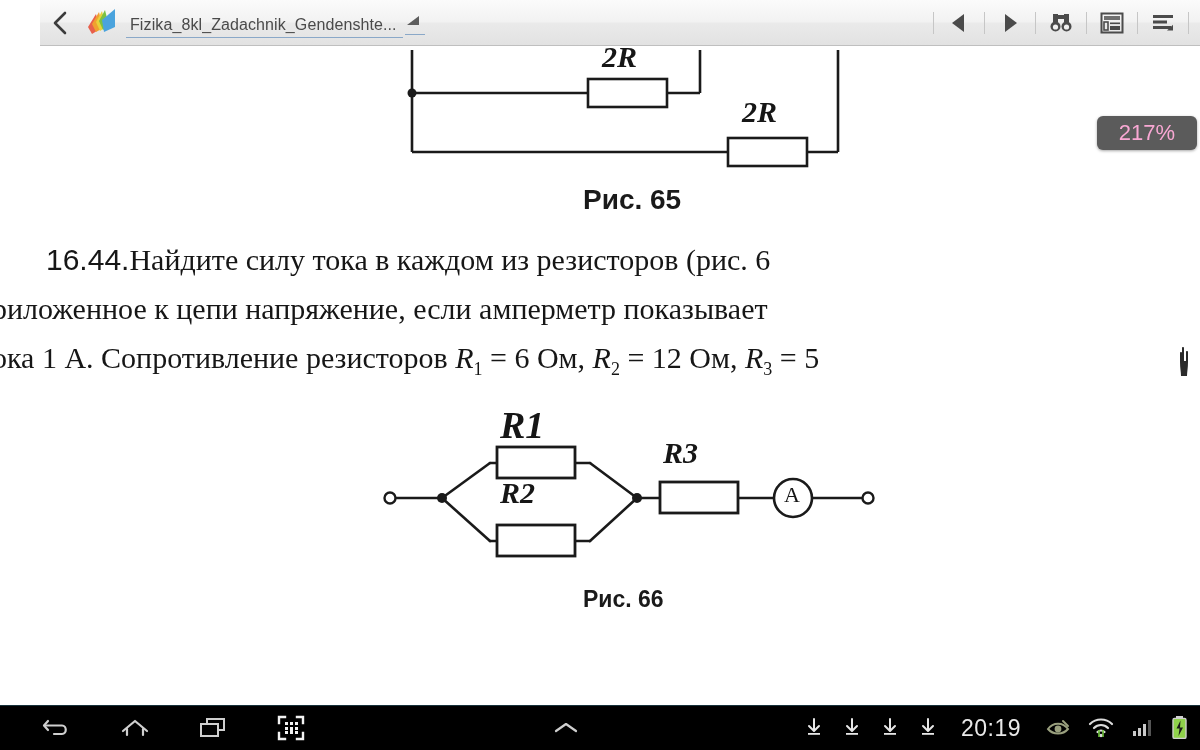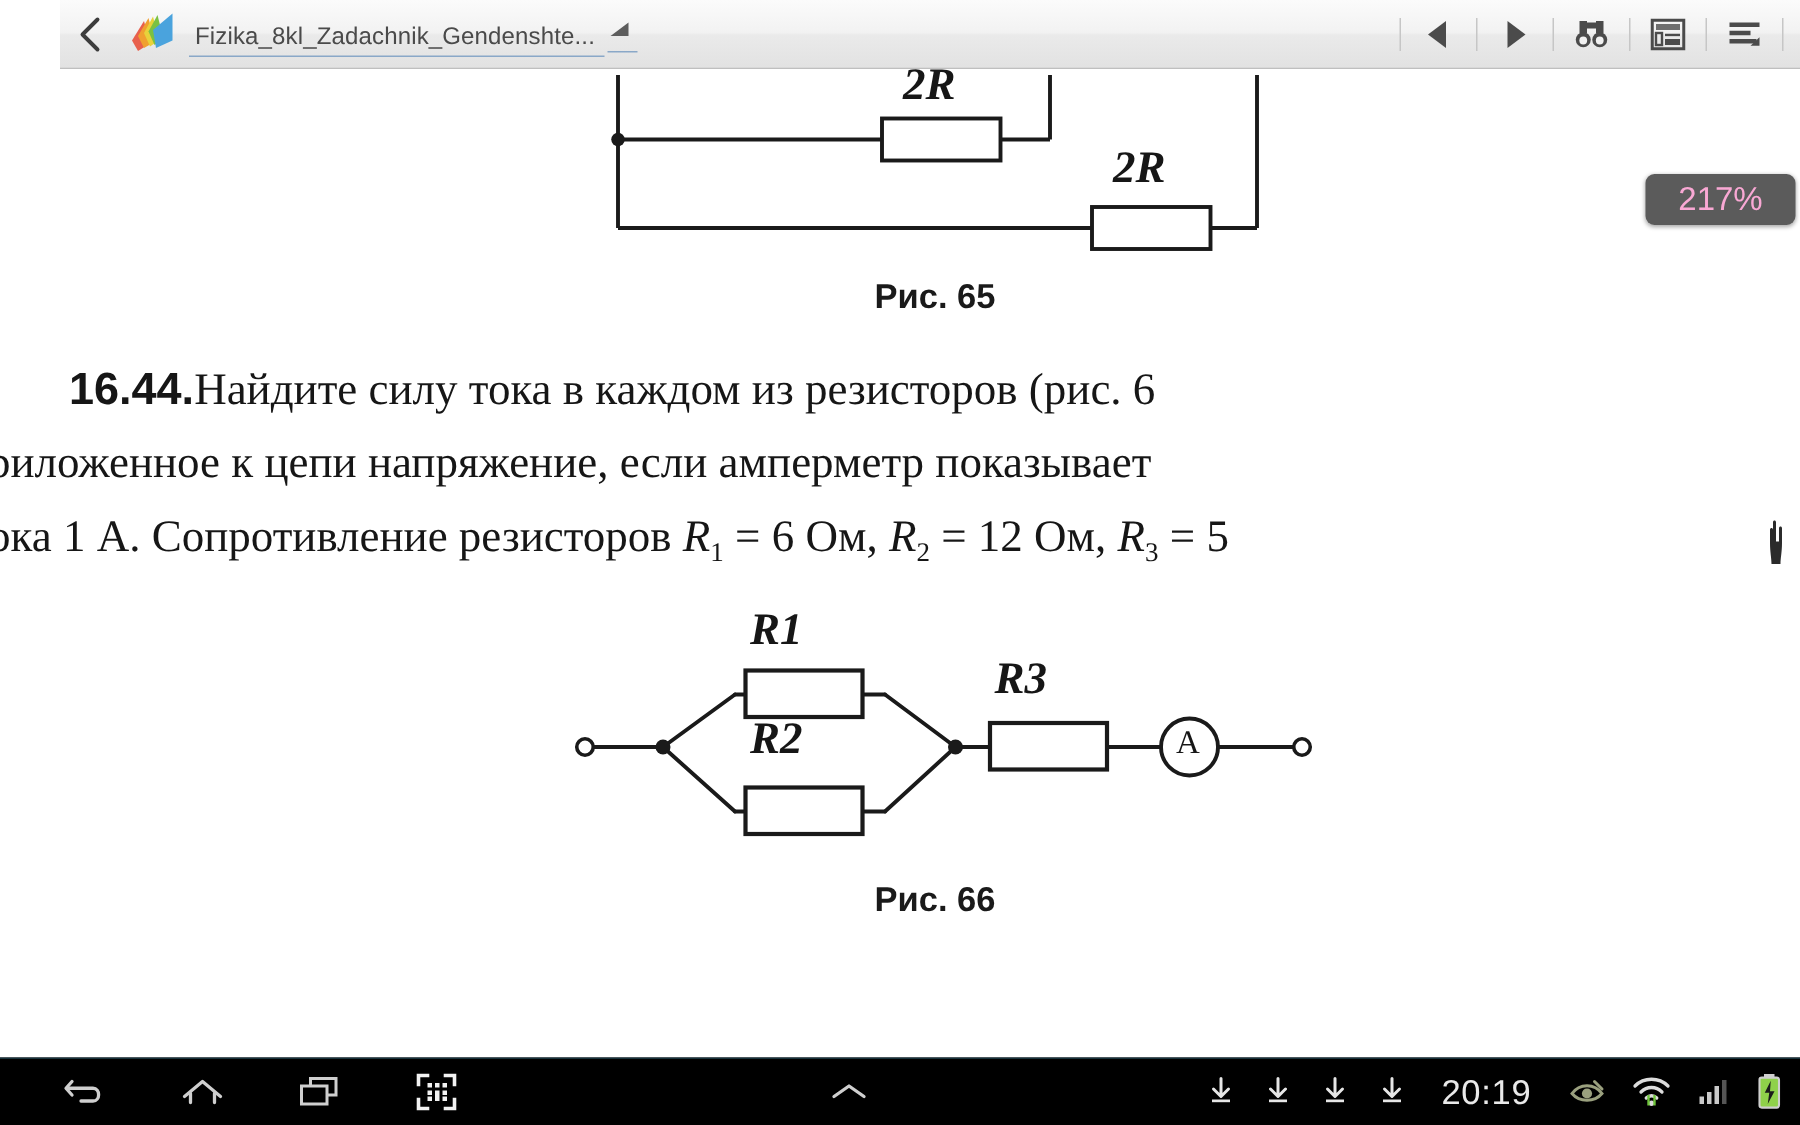--- a/index.html
+++ b/index.html
@@ -80,21 +80,21 @@
     background: #ffffff;
     overflow: hidden;
   }
 
   .txt {
     position: absolute;
     font-family: "Liberation Serif", serif;
     color: #161616;
     white-space: nowrap;
   }
-  .prob-num { font-weight: bold; font-family: "Liberation Sans", sans-serif; }
+  .prob-num { font-weight: normal; font-family: "Liberation Sans", sans-serif; }
 
   .caption {
     position: absolute;
     font-family: "Liberation Sans", sans-serif;
     font-weight: bold;
     color: #1a1a1a;
   }
 
   
   #zoom-badge {
@@ -266,21 +266,21 @@
 
       <circle cx="22" cy="53" r="4.5" fill="#1a1a1a"></circle>
 
       <rect x="198" y="39" width="79" height="28" fill="#fff" stroke="#1a1a1a" stroke-width="2.6"></rect>
       <rect x="338" y="98" width="79" height="28" fill="#fff" stroke="#1a1a1a" stroke-width="2.6"></rect>
     </svg>
 
     <div class="txt" style="left:602px;top:-6px;font-size:30px;font-style:italic;font-weight:bold;">2R</div>
     <div class="txt" style="left:742px;top:49px;font-size:30px;font-style:italic;font-weight:bold;">2R</div>
 
-    <div class="caption" style="left:583px;top:138px;font-size:23px;">Рис. 65</div>
+    <div class="caption" style="left:583px;top:138px;font-size:28px;">Рис. 65</div>
 
     <div class="txt" style="left:46px;top:197px;font-size:30px;">
       <span class="prob-num">16.44.</span><span>Найдите  силу  тока  в  каждом  из  резисторов  (рис.  6</span>
     </div>
 
     <div class="txt" style="left:-8px;top:246px;font-size:30px;">риложенное к цепи напряжение, если амперметр показывает</div>
 
     <div class="txt" style="left:-8px;top:295px;font-size:30px;">
       <span>ока 1 А. Сопротивление резисторов </span><i>R</i><sub style="font-size:18px;">1</sub><span> = 6 Ом, </span><i>R</i><sub style="font-size:18px;">2</sub><span> = 12 Ом, </span><i>R</i><sub style="font-size:18px;">3</sub><span> = 5</span>
     </div>
@@ -314,21 +314,21 @@
       <circle cx="15" cy="97" r="5.5" fill="#fff" stroke="#1a1a1a" stroke-width="2.4"></circle>
       <circle cx="493" cy="97" r="5.5" fill="#fff" stroke="#1a1a1a" stroke-width="2.4"></circle>
 
       <rect x="122" y="46" width="78" height="31" fill="#fff" stroke="#1a1a1a" stroke-width="2.8"></rect>
       <rect x="122" y="124" width="78" height="31" fill="#fff" stroke="#1a1a1a" stroke-width="2.8"></rect>
       <rect x="285" y="81" width="78" height="31" fill="#fff" stroke="#1a1a1a" stroke-width="2.8"></rect>
 
       <circle cx="418" cy="97" r="19" fill="#fff" stroke="#1a1a1a" stroke-width="2.6"></circle>
     </svg>
 
-    <div class="txt" style="left:500px;top:357px;font-size:30px;font-style:italic;font-weight:bold;">R1</div>
+    <div class="txt" style="left:500px;top:357px;font-size:38px;font-style:italic;font-weight:bold;">R1</div>
     <div class="txt" style="left:500px;top:430px;font-size:30px;font-style:italic;font-weight:bold;">R2</div>
     <div class="txt" style="left:663px;top:390px;font-size:30px;font-style:italic;font-weight:bold;">R3</div>
     <div class="txt" style="left:784px;top:436px;font-size:22px;font-family:'Liberation Serif',serif;">A</div>
 
     <div class="caption" style="left:583px;top:540px;font-size:23px;">Рис. 66</div>
 
 
     <div id="zoom-badge">217%</div>
 
     <div id="hscroll-track">

